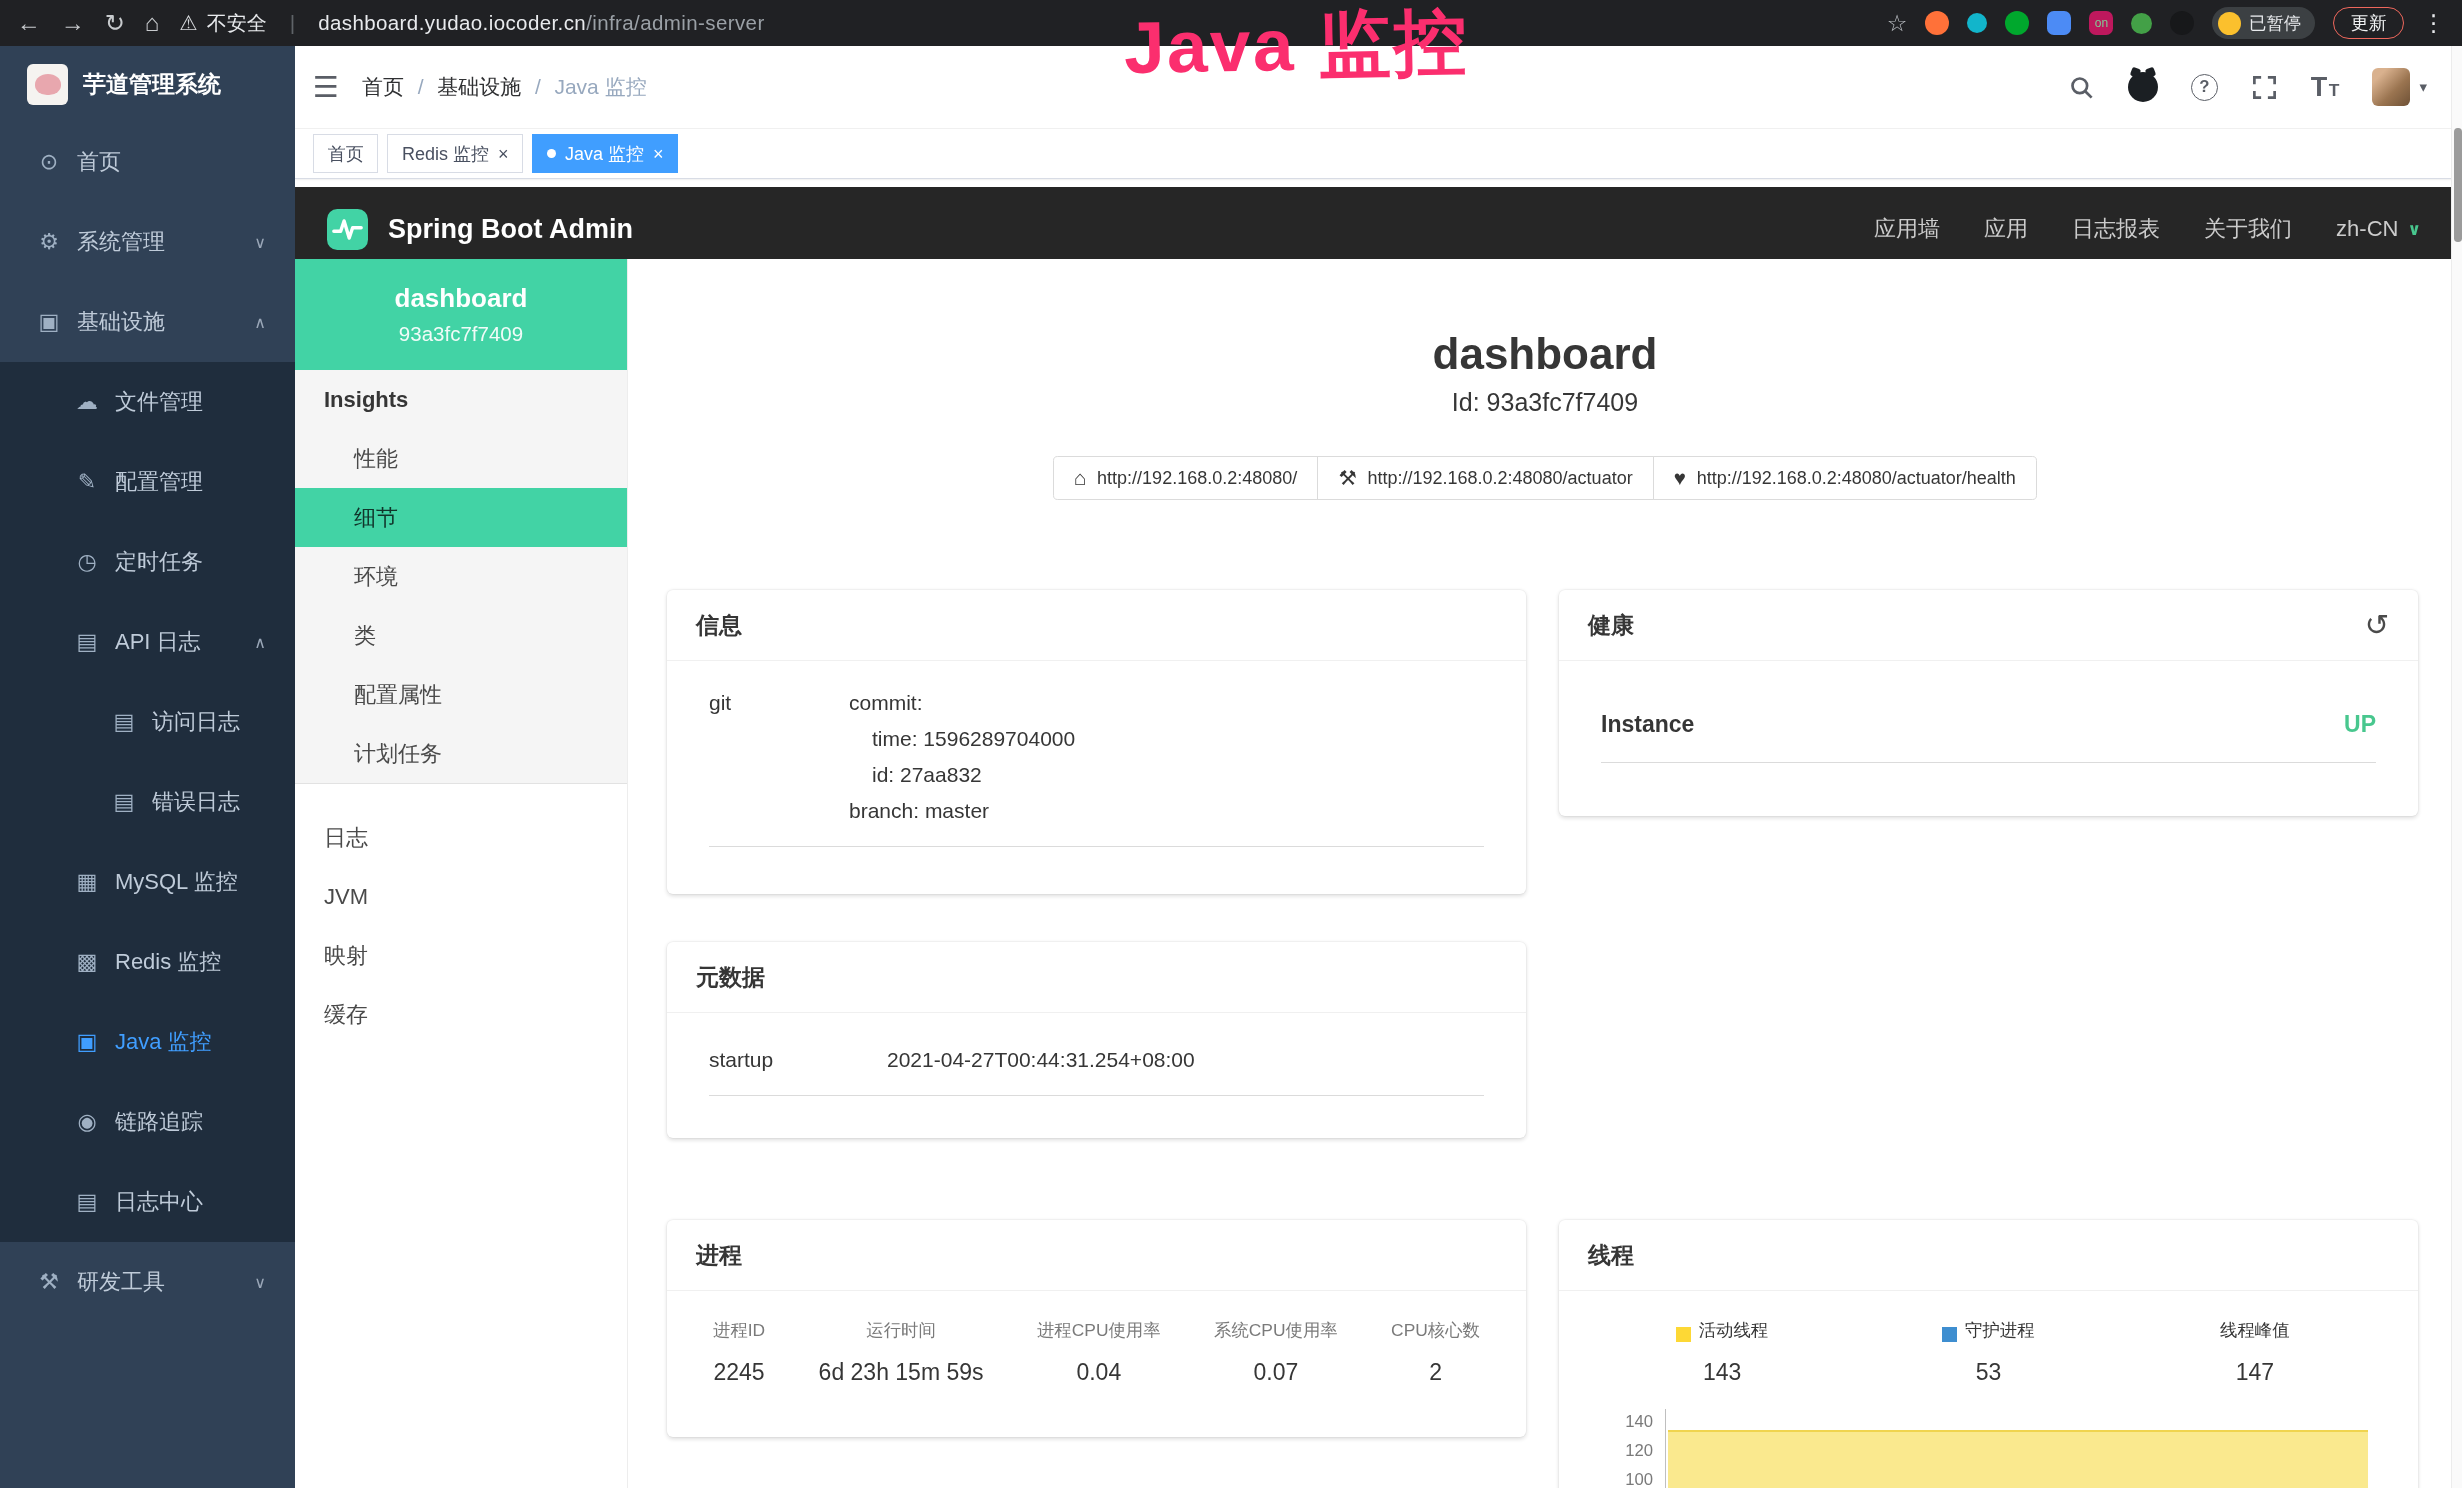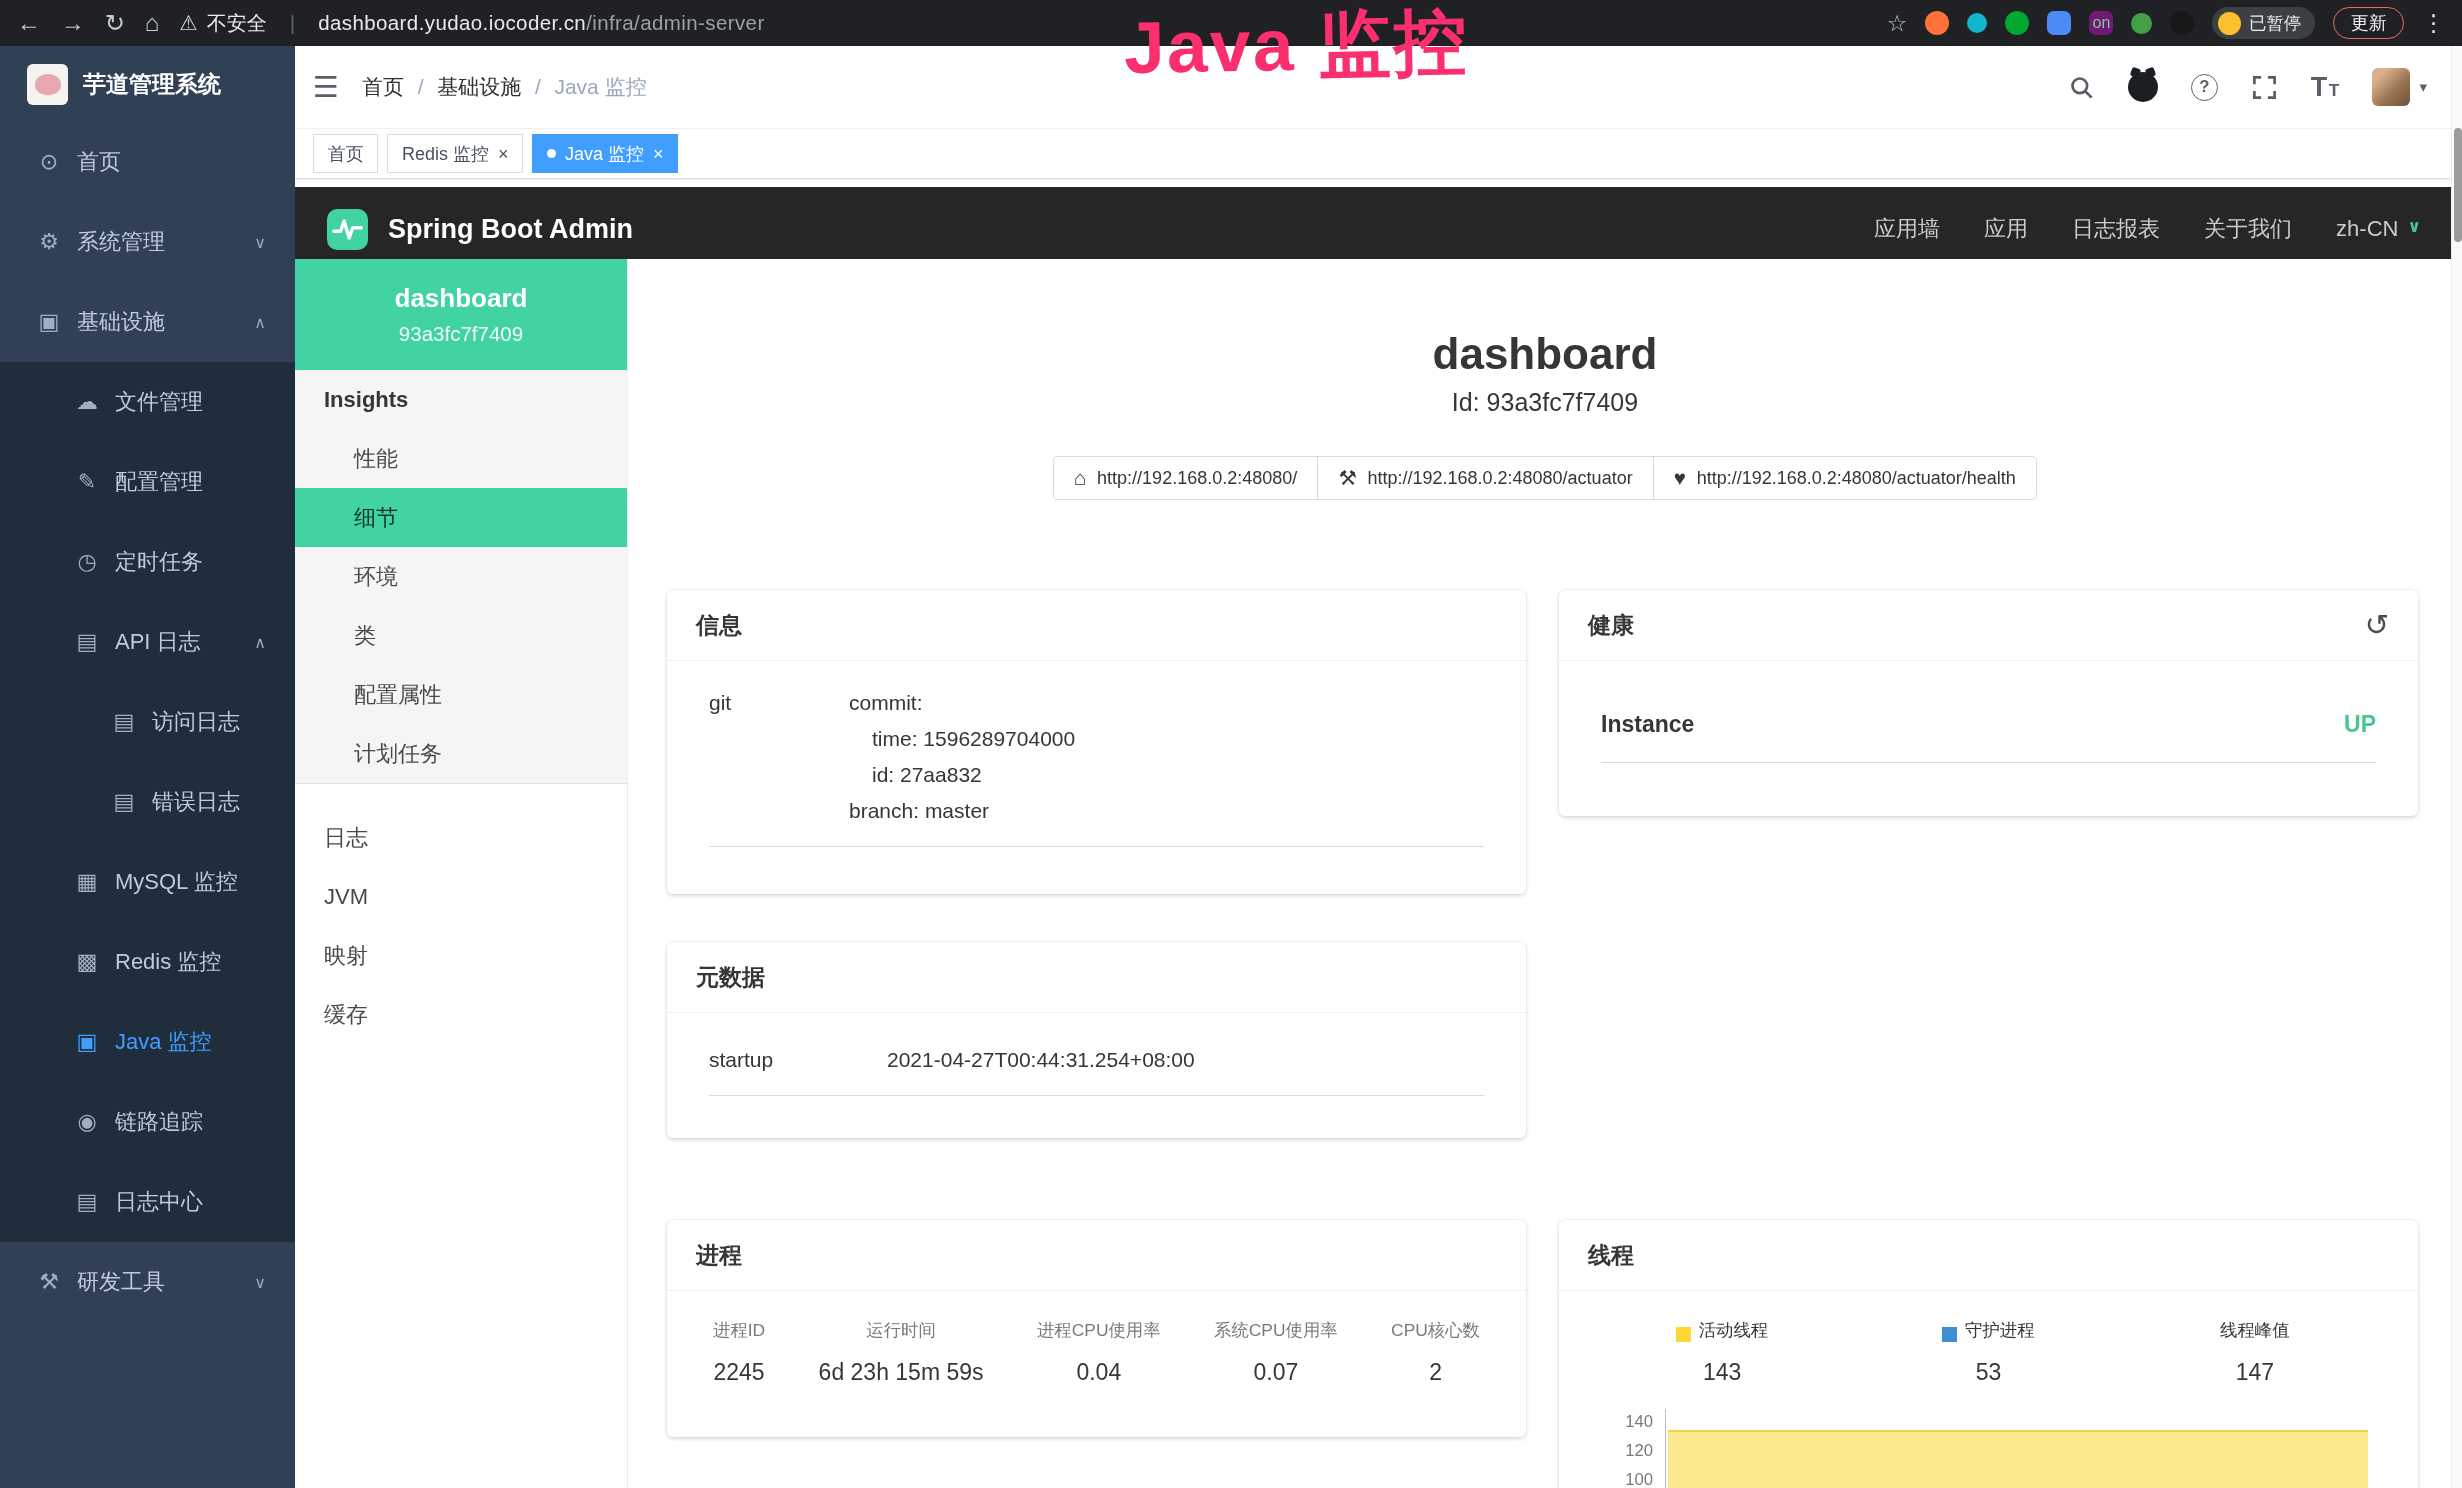--- a/index.html
+++ b/index.html
@@ -16,21 +16,21 @@
   .sep{color:#5f6368;font-size:21px;margin:0 3px;}
   .url{font-size:20.5px;color:#e8eaed;letter-spacing:0.4px;}
   .url .path{color:#9aa0a6;}
   .browser-right{margin-left:auto;display:flex;align-items:center;gap:18px;}
   .star{font-size:23px;color:#bdc1c6;}
   .ext{width:24px;height:24px;border-radius:6.8px;}
   .ext1{background:#ff7139;border-radius:50%;}
   .ext2{background:#12b5cb;border-radius:50%;width:20px;height:20px;}
   .ext3{background:#00a82d;border-radius:50%;}
   .ext4{background:#4c8bf5;}
-  .ext5{background:#701a75;color:#81c995;font-size:16px;display:flex;align-items:center;justify-content:center;}
+  .ext5{background:#be185d;color:#81c995;font-size:12px;display:flex;align-items:center;justify-content:center;}
   .ext6{background:#43a047;border-radius:50%;width:21px;height:21px;}
   .ext7{background:#17181a;border-radius:50%;}
   .profile-chip{height:32px;border-radius:16.7px;background:#3c4043;display:flex;align-items:center;
     gap:7.6px;padding:0 13.7px 0 6px;color:#e8eaed;font-size:17.4px;}
   .chip-face{width:23px;height:23px;border-radius:50%;background:#fbc02d;}
   .update-pill{height:32px;border-radius:16.7px;border:1.5px solid #ee675c;color:#f1f3f4;font-size:18px;
     display:flex;align-items:center;padding:0 16.7px;}
   .kebab{font-size:23px;color:#e8eaed;}
 
   
@@ -83,21 +83,21 @@
     display:flex;align-items:center;gap:9px;padding:0 13.7px;}
   .tag .x{font-size:18px;line-height:1;}
   .tag.active{background:#409eff;border-color:#409eff;color:#fff;}
   .tag .dot{width:9px;height:9px;border-radius:50%;background:#fff;}
 
   
   .sba-nav{position:absolute;left:295px;top:187px;right:0;height:72px;background:#262626;
     display:flex;align-items:center;padding:12px 41px 0 32px;z-index:18;}
   .sba-brand{color:#fff;font-size:27px;font-weight:700;margin-left:20px;}
   .sba-links{margin-left:auto;display:flex;align-items:center;gap:44px;font-size:22px;color:#cccccc;}
-  .lang{display:flex;gap:9px;}
+  .lang{display:flex;align-items:center;gap:9px;}
   .lang .lc{color:#48c78e;font-size:16.7px;font-weight:700;}
 
   
   .sba-side{position:absolute;left:295px;top:259px;width:333px;bottom:0;background:#fff;
     border-right:0.8px solid #ededed;z-index:17;}
   .inst{height:111px;background:#42d3a5;display:flex;flex-direction:column;align-items:center;
     justify-content:center;gap:7.6px;color:#fff;}
   .inst-name{font-size:26px;font-weight:700;}
   .inst-id{font-size:20.5px;opacity:.92;}
   .insights{background:#f5f5f5;border-bottom:0.8px solid #e2e2e2;}

